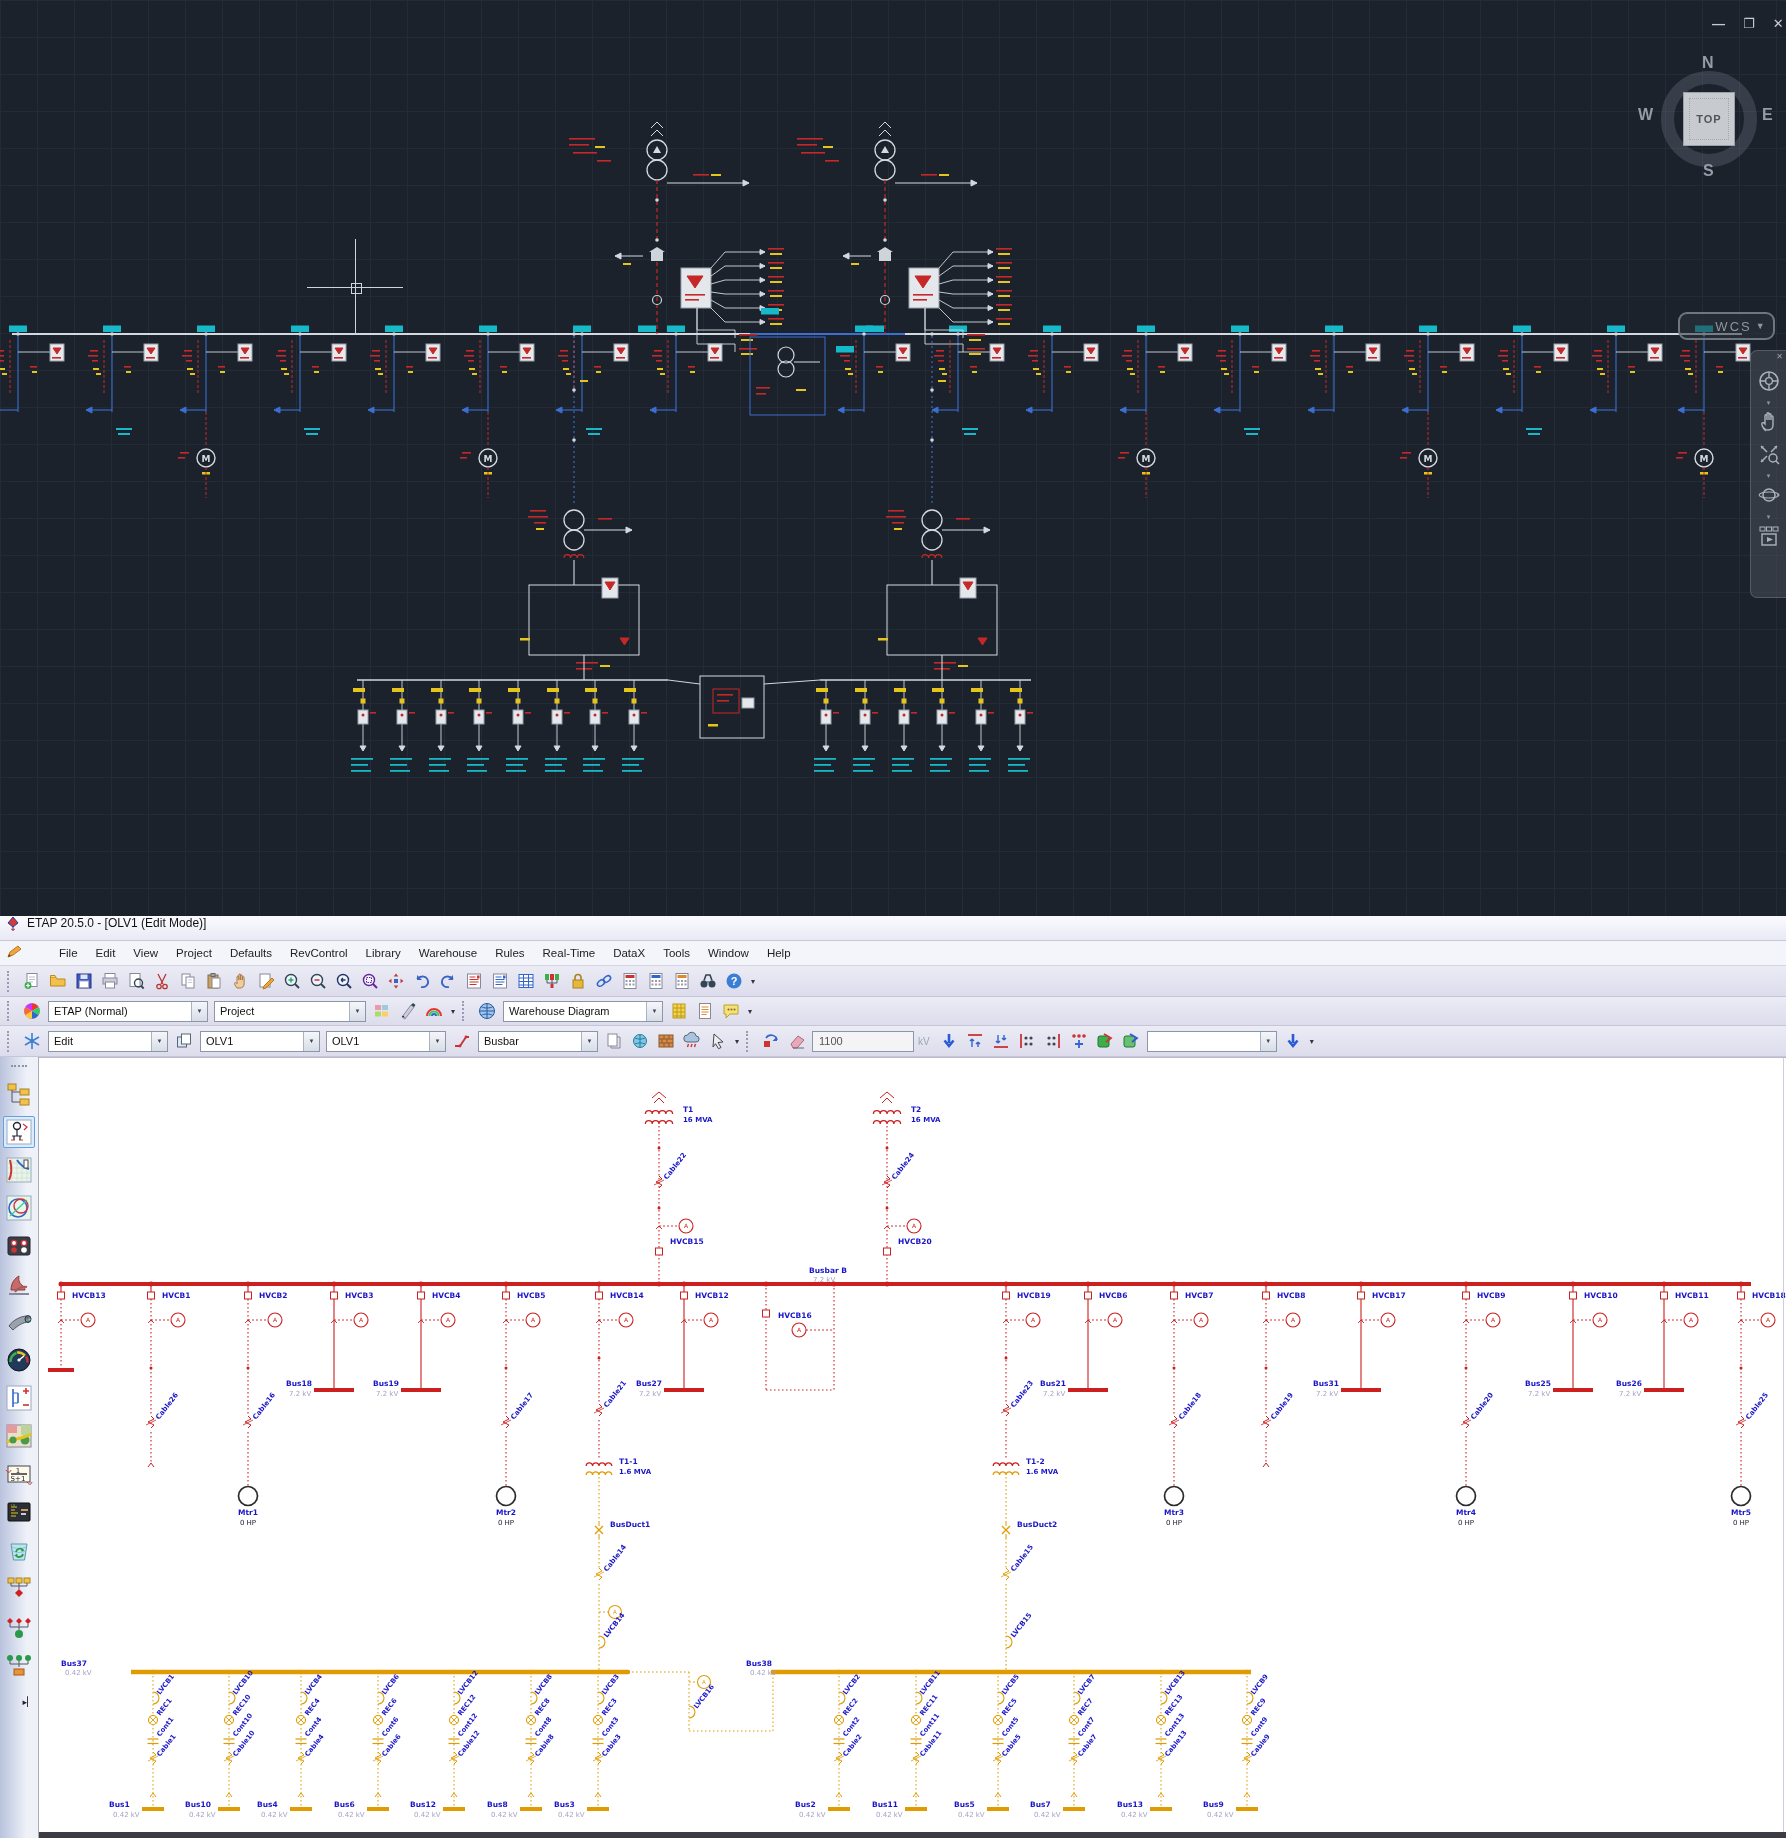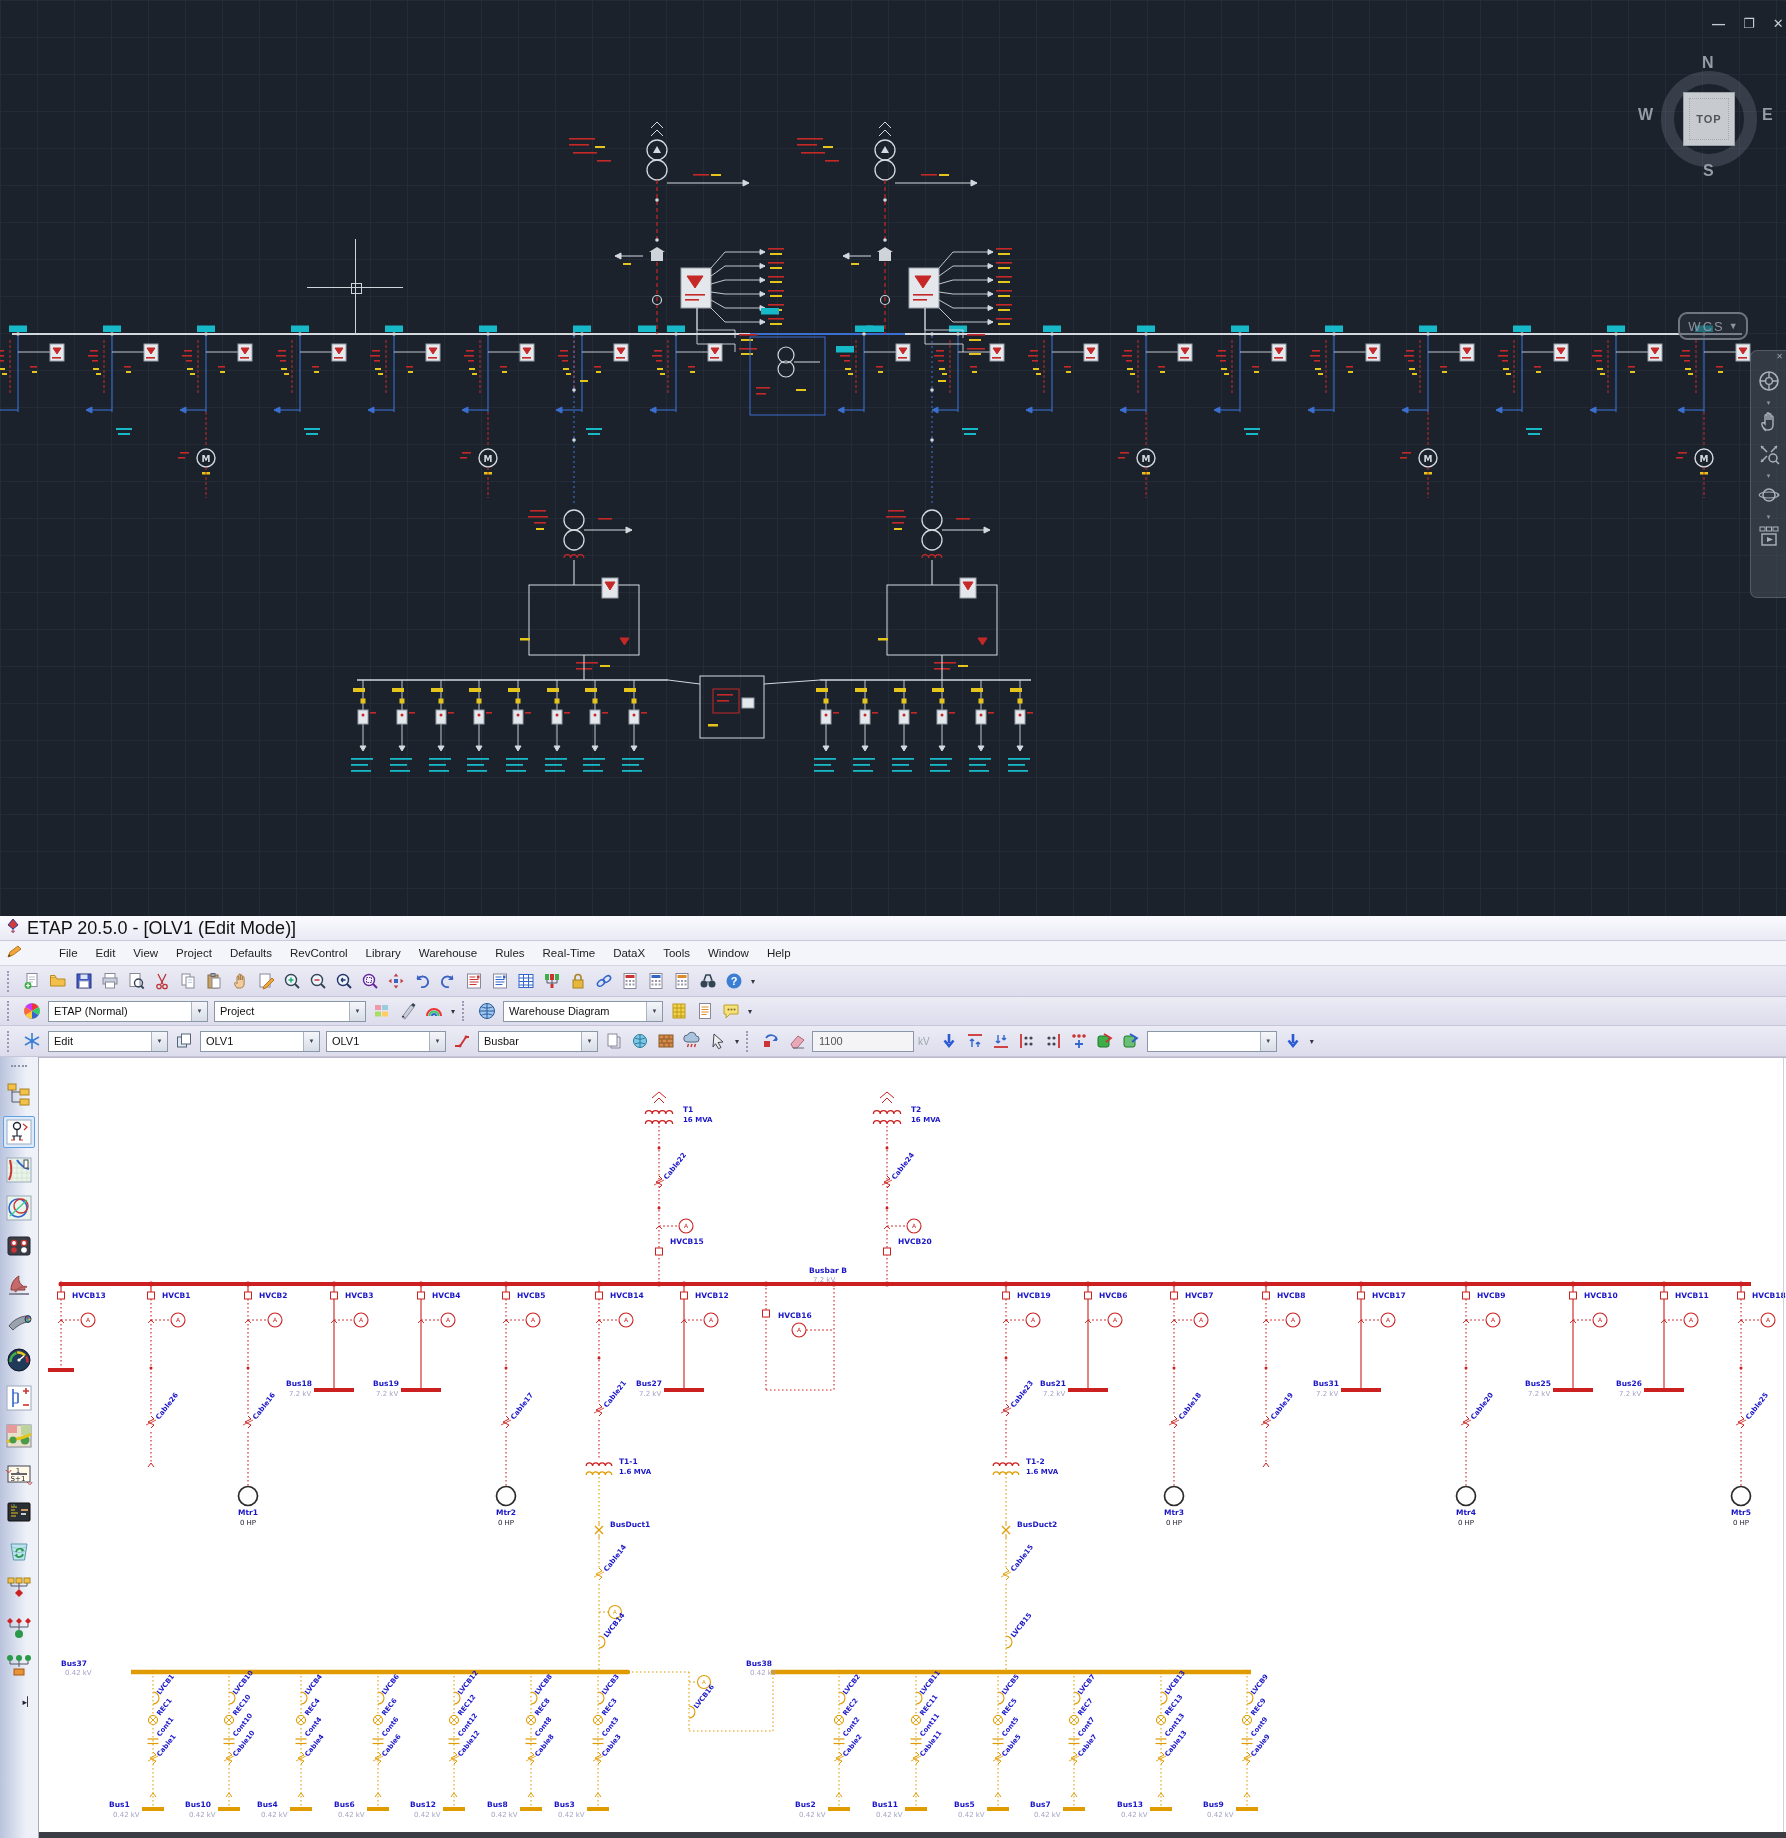--- a/index.html
+++ b/index.html
@@ -16,36 +16,36 @@
   .winctl{position:absolute;left:1712px;top:16px;display:flex;gap:18px;color:#c5cad1;font-size:13px;font-weight:bold;}
   .winctl span{cursor:default;}
   .viewcube{position:absolute;left:1650px;top:58px;width:118px;height:122px;}
   .vc-ring{position:absolute;left:11px;top:13px;width:70px;height:70px;border:13px solid rgba(140,148,158,.25);border-radius:50%;}
   .vc-face{position:absolute;left:33px;top:34px;width:50px;height:52px;background:#c7cacf;border:1px solid #9aa0a8;color:#50555c;
     display:flex;align-items:center;justify-content:center;font-size:11px;font-weight:bold;letter-spacing:1px;}
   .vc-face:after{content:"";position:absolute;inset:5px;border:1px dotted #a5a9ae;}
   .vc-n,.vc-s,.vc-w,.vc-e{position:absolute;color:#959ca6;font-weight:bold;font-size:16px;}
   .vc-n{left:52px;top:-4px;}.vc-s{left:53px;top:104px;}.vc-w{left:-12px;top:48px;}.vc-e{left:112px;top:48px;}
   .wcs{position:absolute;left:1678px;top:312px;width:66px;height:24px;border:2px solid #6e7680;border-radius:9px;
-    background:rgba(44,51,62,.55);color:#8d959f;font-size:13px;letter-spacing:2px;display:flex;align-items:center;justify-content:center;gap:4px;}
+    background:rgba(44,51,62,.55);color:#8d959f;font-size:13px;letter-spacing:2px;display:flex;align-items:center;justify-content:center;gap:4px;padding-left:27px;}
   .wcs .chev{font-size:9px;letter-spacing:0;}
   .cadnav{position:absolute;left:1750px;top:350px;width:36px;height:248px;background:rgba(72,78,88,.55);
     border:1px solid rgba(140,150,160,.35);border-right:none;border-radius:7px 0 0 7px;display:flex;flex-direction:column;align-items:center;padding-top:14px;box-sizing:border-box;}
   .cadnav .nx{position:absolute;right:3px;top:1px;color:#9aa2ac;font-size:8px;}
   .cadnav .nitem{margin:4px 0 0 0;}
   .cadnav .ncar{color:#8d959f;font-size:7px;line-height:7px;margin-top:2px;}
   .crosshair{position:absolute;left:0;top:0;width:0;height:0;}
   .ch-h,.ch-v,.ch-box{position:absolute;background:transparent;}
   .ch-h{left:307px;top:287px;width:96px;height:1px;background:#cfd4da;}
   .ch-v{left:355px;top:239px;width:1px;height:96px;background:#cfd4da;}
   .ch-box{left:351px;top:283px;width:9px;height:9px;border:1px solid #cfd4da;background:transparent;}
   
   #etap{position:absolute;left:0;top:916px;width:1786px;height:922px;display:flex;flex-direction:column;background:#e2e2ef;}
-  .titlebar{height:24px;background:linear-gradient(#fbfbff,#e9e9f5);display:flex;align-items:center;padding-left:6px;gap:7px;
-    font-size:18px;color:#111;border-bottom:1px solid #c9c9da;}
+  .titlebar{height:24px;background:linear-gradient(#fbfbff,#e9e9f5);display:flex;align-items:flex-start;padding-left:6px;gap:7px;
+    font-size:12px;color:#111;border-bottom:1px solid #c9c9da;}
   .menubar{height:24px;background:#f4f5fb;display:flex;align-items:center;gap:20px;padding-left:6px;font-size:11.5px;color:#222;border-bottom:1px solid #d4d4e2;}
   .menubar .mitem{padding:3px 9px;border-radius:2px;}
   .tbar{display:flex;align-items:center;background:linear-gradient(#ececf6,#dcdcEC);border-bottom:1px solid #c6c6d8;padding-left:4px;}
   .tb1{height:30px;}.tb2{height:28px;}.tb3{height:30px;}
   .grip{width:5px;height:70%;border-left:2px dotted #9a9ab4;margin:0 5px 0 3px;}
   .ibtn{width:24px;height:24px;display:flex;align-items:center;justify-content:center;border:1px solid transparent;border-radius:2px;}
   .combo{height:19px;background:#fff;border:1px solid #8a97a8;display:flex;align-items:center;font-size:11px;color:#111;margin:0 3px;}
   .combo .cv{flex:1;padding:0 5px;white-space:nowrap;overflow:hidden;}
   .combo .dd{width:15px;height:100%;background:linear-gradient(#f4f6fa,#d8dde6);border-left:1px solid #aab4c0;display:flex;align-items:center;justify-content:center;font-size:6px;color:#445;}
   .kvfield{height:19px;width:88px;border:1px solid #8a97a8;background:#f4f4f6;color:#555;font-size:11px;padding:0 6px;margin:0 2px;font-family:"Liberation Sans",sans-serif;}

